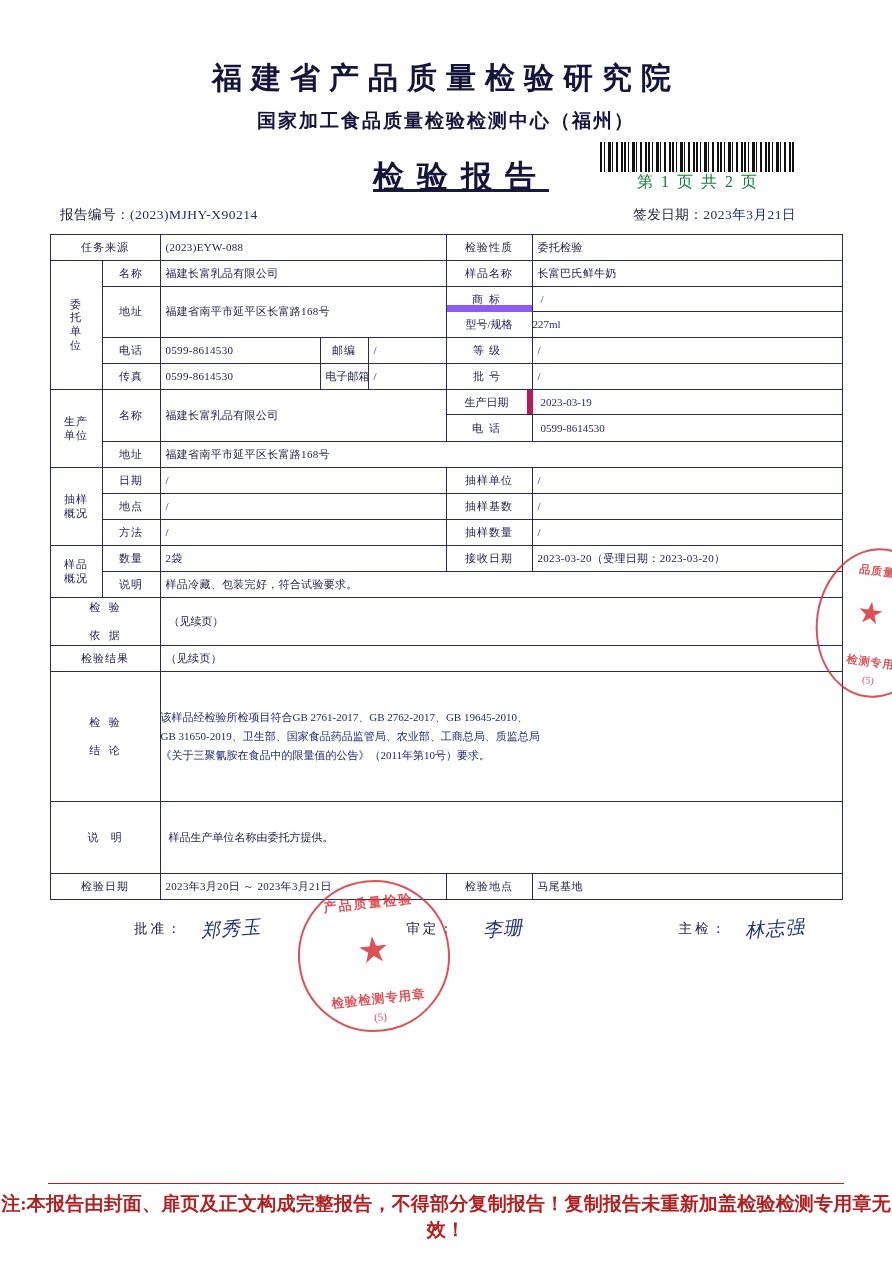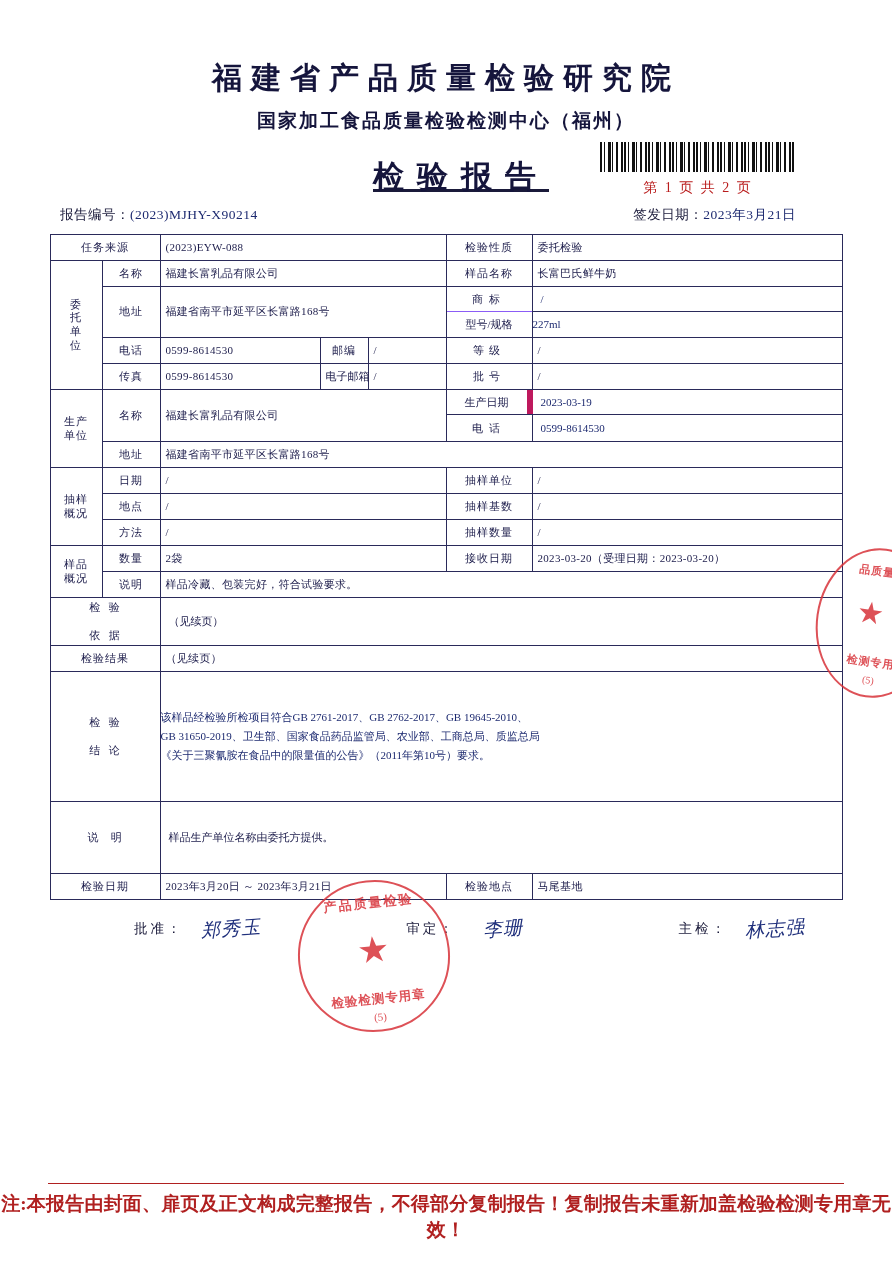--- a/index.html
+++ b/index.html
@@ -60,24 +60,23 @@
   }
   .barcode {
     height: 30px;
     width: 196px;
     background: repeating-linear-gradient(90deg,
       #111 0 2px, #fff 2px 4px, #111 4px 5px, #fff 5px 8px,
       #111 8px 11px, #fff 11px 12px, #111 12px 13px, #fff 13px 16px,
       #111 16px 18px, #fff 18px 21px, #111 21px 23px, #fff 23px 24px);
   }
   .page-count {
-    font-size: 14px;
+    font-size: 16px;
     letter-spacing: 2px;
-    margin-top: 7px;
-    color: #b91c1c;
+    color: #15803d;
   }
 
   
   .meta-row {
     display: flex;
     justify-content: space-between;
     padding: 8px 96px 5px 58px;
     font-size: 13.5px;
     letter-spacing: 0.5px;
     align-items: center;
@@ -276,21 +275,21 @@
       <td class="lbl">名称</td>
       <td class="val hw" colspan="3">福建长富乳品有限公司</td>
       <td class="lbl">样品名称</td>
       <td class="val hw">长富巴氏鲜牛奶</td>
     </tr>
 
     <tr>
       <td class="lbl">地址</td>
       <td class="val hw" colspan="3">福建省南平市延平区长富路168号</td>
       <td style="padding:0">
-        <div style="border-bottom:1px solid #8b5cf6;height:25px;line-height:25px;text-align:center;letter-spacing:6px">商标</div>
+        <div style="border-bottom:7px solid #8b5cf6;height:25px;line-height:25px;text-align:center;letter-spacing:6px">商标</div>
         <div style="height:25px;line-height:25px;text-align:center">型号/规格</div>
       </td>
       <td style="padding:0">
         <div class="hw" style="border-bottom:1px solid #2a2a5a;height:25px;line-height:25px;padding-left:8px">/</div>
         <div class="hw" style="height:25px;line-height:25px;">227ml</div>
       </td>
     </tr>
 
     <tr>
       <td class="lbl">电话</td>

